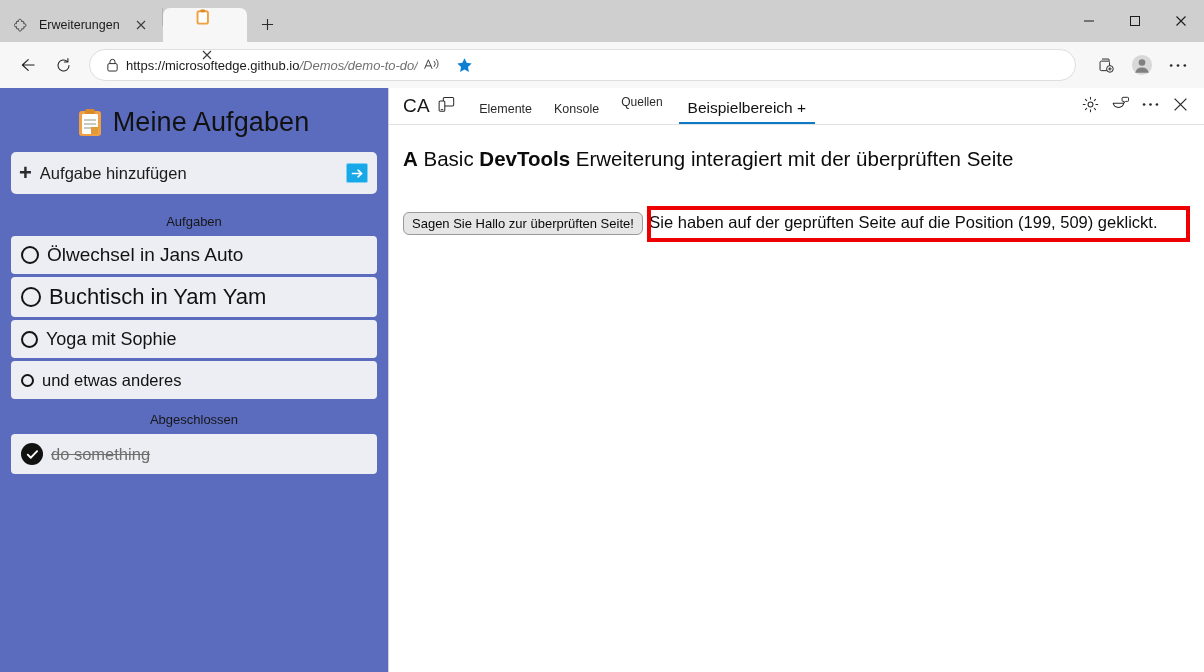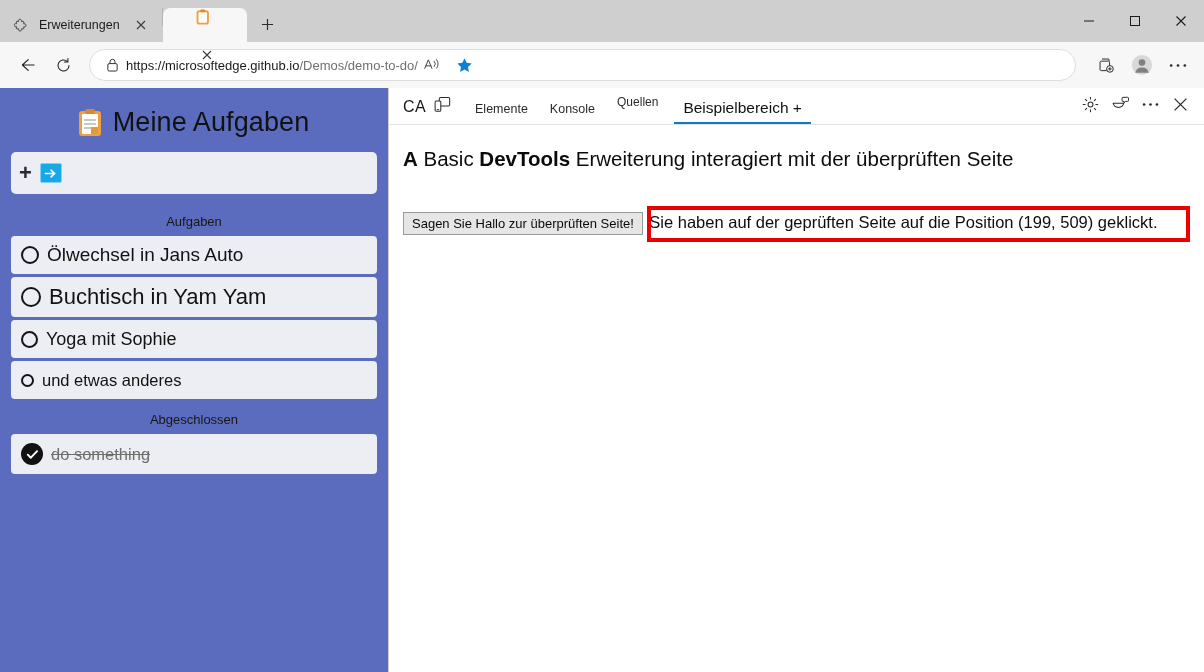--- a/index.html
+++ b/index.html
@@ -40,21 +40,21 @@
             padding: 0 9px; gap: 3px; flex: 0 0 46px; }
   .navbtn { width: 34px; height: 34px; border-radius: 5px; display: flex;
             align-items: center; justify-content: center; color: #1f1f1f; flex: 0 0 34px; }
   .omnibox { flex: 1; height: 32px; background: #ffffff; border-radius: 16px;
              display: flex; align-items: center; padding: 0 8px; margin: 0 6px;
              border: 1px solid #dededc; min-width: 0; }
   .lock { width: 28px; height: 28px; display: flex; align-items: center;
           justify-content: center; flex: 0 0 28px; }
   .url { font-size: 13px; color: #1b1b1b; white-space: nowrap;
          overflow: hidden; text-overflow: ellipsis; }
-  .url .dim { color: #707070; }
+  .url .dim { color: #707070; font-style: italic; }
   .omni-right { display: flex; align-items: center; gap: 2px; }
   .oi { width: 30px; height: 30px; display: flex; align-items: center;
         justify-content: center; flex: 0 0 30px; }
   .navright { display: flex; align-items: center; gap: 2px; margin-left: 4px; }
 
   
   .content { flex: 1; display: flex; min-height: 0; background: #fff; }
 
   
   .page { width: 388px; flex: 0 0 388px; background: #5b6cbf; padding: 14px 11px 0 11px;
@@ -106,38 +106,38 @@
   .check svg { display: block; }
   .done .txt { font-size: 16.5px; color: #6f6f6f; text-decoration: line-through;
                text-decoration-color: #6f6f6f; }
 
   
   .devtools { flex: 1; display: flex; flex-direction: column; background: #fff;
               border-left: 1px solid #cfcfcf; min-width: 0; }
   .dt-tabbar { height: 37px; flex: 0 0 37px; display: flex; align-items: flex-end;
                background: #fff; border-bottom: 1px solid #e2e2e2; position: relative; }
   .dt-brand { display: flex; align-items: center; gap: 7px; padding: 0 12px 7px 14px; }
-  .dt-ca { font-size: 16px; color: #171717; letter-spacing: .4px; text-align: center; }
+  .dt-ca { font-size: 19px; color: #171717; letter-spacing: .4px; text-align: center; }
   .dt-tab { font-size: 12.5px; color: #2a2a2a; padding: 0 11px 8px 11px;
             position: relative; white-space: nowrap; }
   .dt-tab.raised { padding-bottom: 15px; font-size: 12px; text-align: center; }
   .dt-tab.active { font-size: 15.5px; color: #111; padding: 0 14px 7px 14px; }
   .dt-tab.active::after { content: ""; position: absolute; left: 5px; right: 5px;
                           bottom: 0; height: 2.5px; background: #0c7ac7; }
   .dt-right { margin-left: auto; display: flex; align-items: center;
               gap: 2px; padding: 0 10px 6px 0; }
   .dt-ic { width: 28px; height: 28px; display: flex; align-items: center;
            justify-content: center; color: #2b2b2b; flex: 0 0 28px; }
 
   .dt-body { flex: 1; padding: 22px 0 0 14px; background: #fff; min-height: 0; }
   .dt-h1 { font-size: 20.5px; color: #0b0b0b; white-space: nowrap; margin-bottom: 24px; }
   .dt-h1 .b { font-weight: 700; }
   .say-btn { font-family: "Liberation Sans", sans-serif; font-size: 13px;
              color: #0a0a0a; background: #e6e6e6; border: 1px solid #9a9a9a;
-             padding: 3px 8px; border-radius: 0; }
+             padding: 3px 8px; border-radius: 6px; }
   .msg-wrap { position: relative; display: inline-block; margin-top: 14px; }
   .msg { font-size: 16.5px; color: #0d0d0d; white-space: nowrap; padding: 4px 2px; }
   .redbox { position: absolute; left: 0; top: -3px; width: 543px; height: 36px;
             border: 4px solid #ee0000; pointer-events: none; }
 </style>
 </head>
 <body>
 
 <div class="window">
 
@@ -275,20 +275,21 @@
           <span class="ln" style="top:10px"></span>
           <span class="ln" style="top:14px"></span>
           <span class="ln" style="top:18px;width:8px"></span>
           <span class="fold"></span>
         </span>
         <span>Meine Aufgaben</span>
       </div>
 
       <div class="addrow">
         <span class="plus">+</span>
+        <span class="addtext">Aufgabe hinzufügen</span>
         <span class="gobtn">
           <svg width="13" height="11" viewBox="0 0 14 12">
               <path d="M1.5 6h9M7.6 2.4 11.6 6 7.6 9.6" stroke="#ffffff" stroke-width="1.8" fill="none" stroke-linecap="round" stroke-linejoin="round"></path>
             </svg>
         </span>
       </div>
 
       <div class="section-label">Aufgaben</div>
 
       <div class="task t1">

